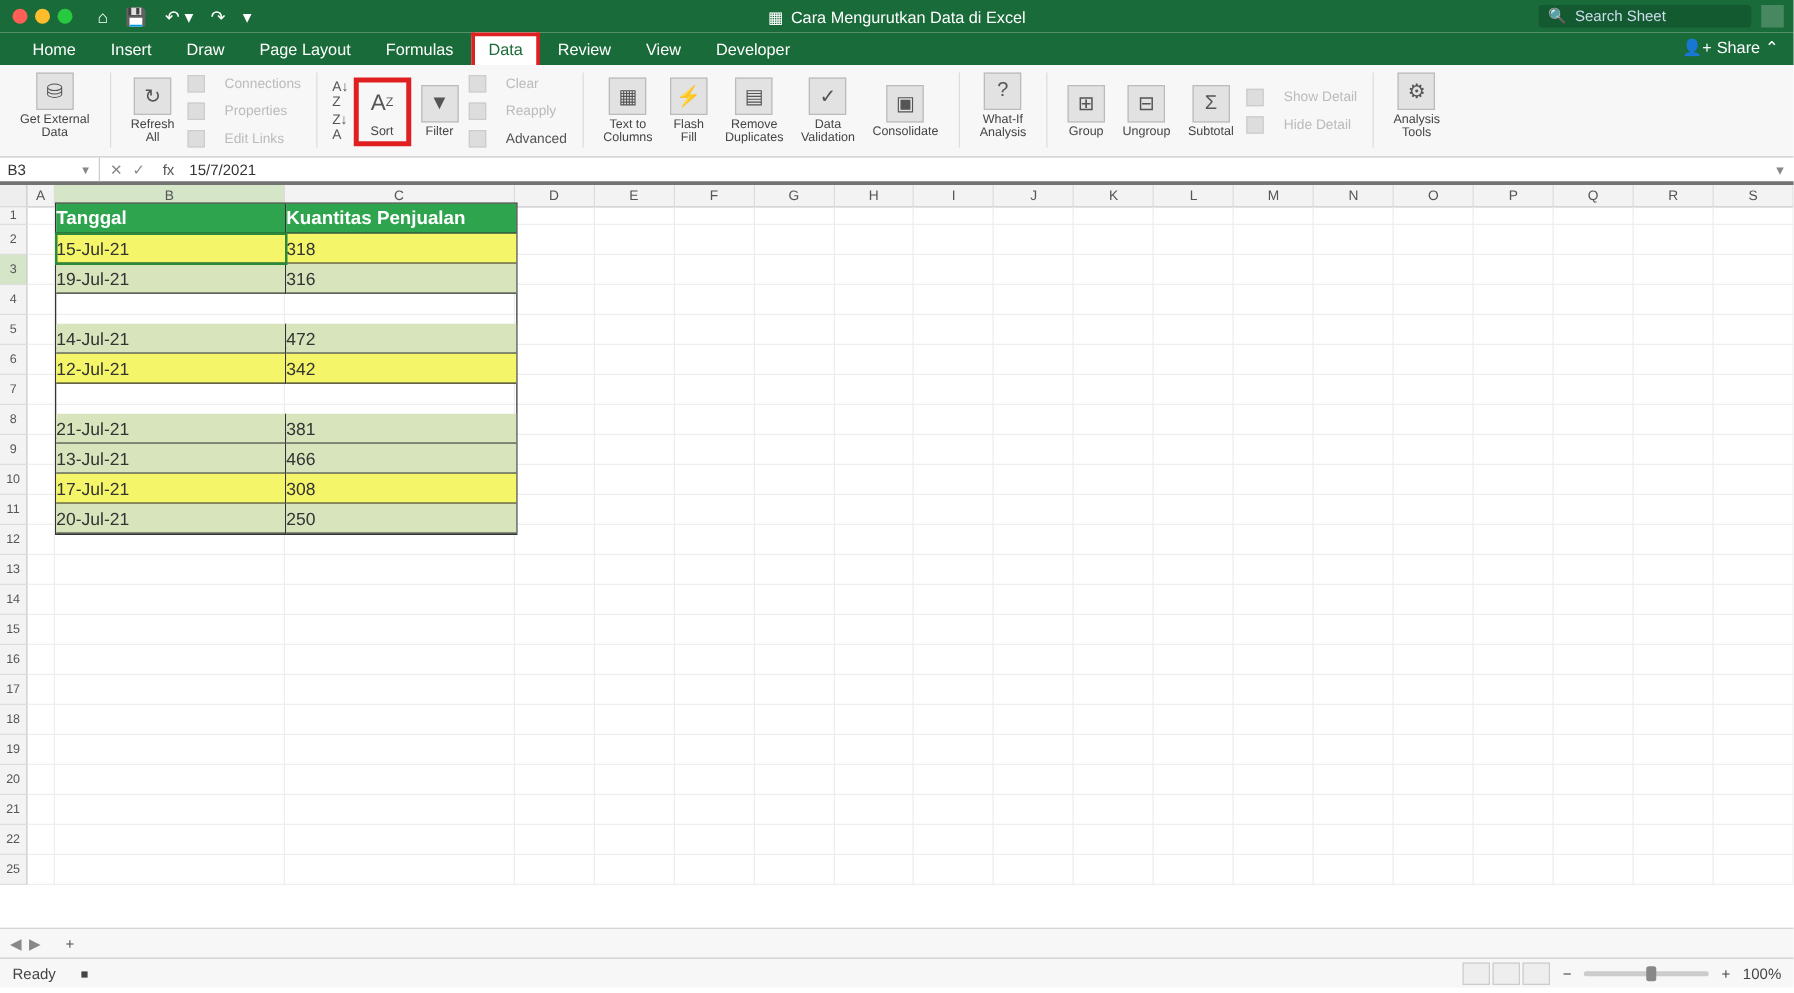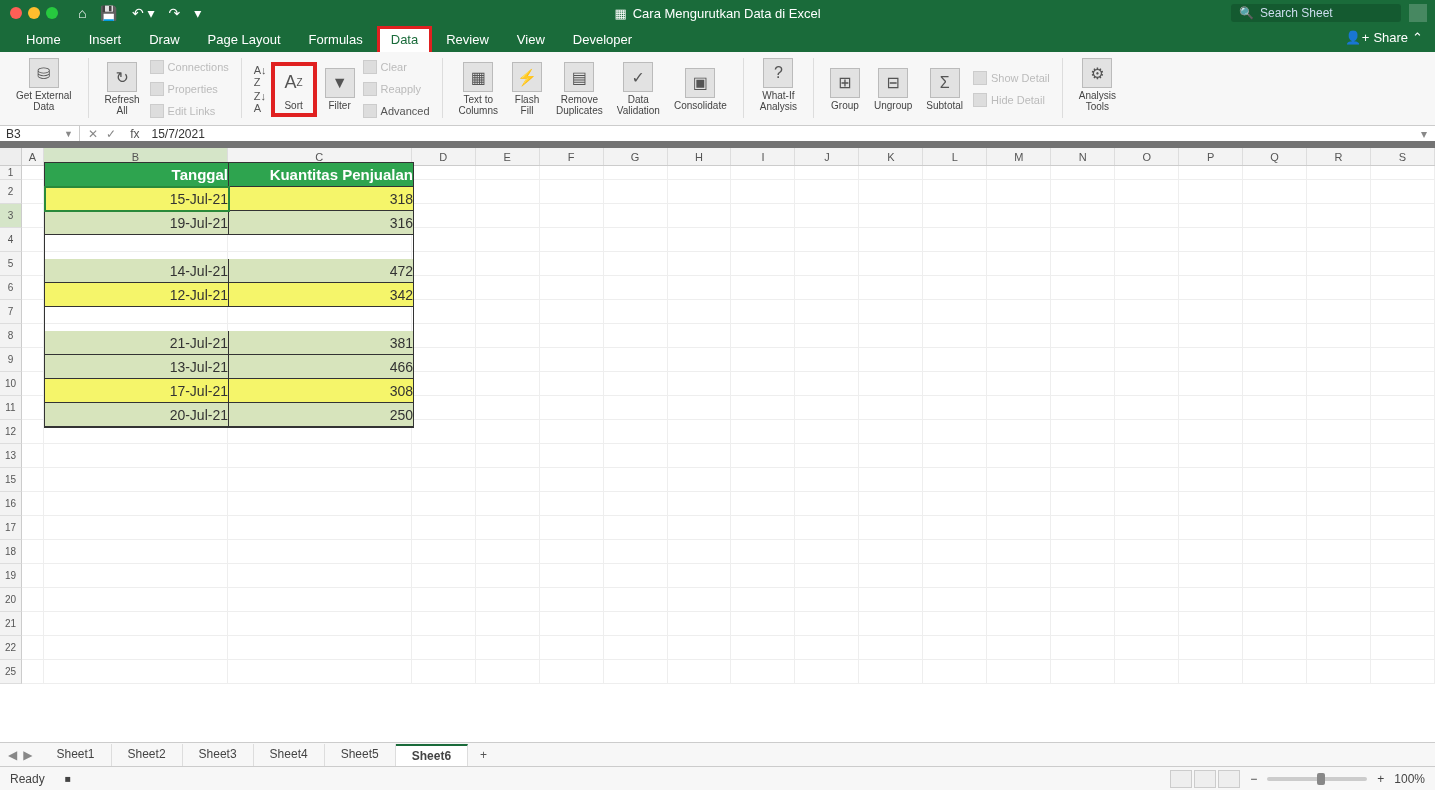--- a/index.html
+++ b/index.html
@@ -24,28 +24,28 @@
 .share { position:absolute; right:12px; top:4px; color:#fff; font-size:13px; display:flex; align-items:center; gap:4px;}
 
 
 .ribbon { height:74px; background:#f7f7f7; border-bottom:1px solid #ccc; display:flex; align-items:flex-start; padding:4px 6px; gap:2px; }
 .rgroup { display:flex; flex-direction:column; align-items:center; justify-content:flex-start; padding:0 6px; height:66px; }
 .rsep { width:1px; background:#ddd; height:60px; margin:2px 4px; }
 .rbig { display:flex; flex-direction:column; align-items:center; gap:2px; cursor:pointer; padding:2px 4px; }
 .rbig .ricon { width:30px; height:30px; background:#e2e2e2; border:1px solid #bbb; display:flex; align-items:center; justify-content:center; font-size:16px; color:#555;}
 .rbig .rlabel { font-size:10px; text-align:center; line-height:1.1; color:#444; white-space:pre-line;}
 .rsmallcol { display:flex; flex-direction:column; gap:2px; }
-.rsmall { display:flex; align-items:center; gap:4px; height:20px; cursor:pointer; color:#555; font-size:11px;}
+.rsmall { display:flex; align-items:center; gap:16px; height:20px; cursor:pointer; color:#555; font-size:11px;}
 .rsmall.dis { color:#bbb; }
 .rsmall .smicon{ width:14px; height:14px; background:#ddd; border:1px solid #ccc;}
 .redbox { border:4px solid #e02020; padding:2px 4px; }
 .azicon{ font-size:18px; color:#555; }
 
 
-.formulabar { height:22px; border-bottom:7px solid #737373; display:flex; align-items:center; font-size:12px; }
+.formulabar { height:22px; border-bottom:3px solid #737373; display:flex; align-items:center; font-size:12px; }
 .namebox { width:80px; padding:0 6px; border-right:1px solid #ccc; height:100%; display:flex; align-items:center;}
 .namebox .dd{margin-left:auto;color:#888;font-size:9px;}
 .fbtns { display:flex; gap:8px; padding:0 8px; color:#888;}
 .fx { padding:0 6px; color:#555;}
 .fval { padding-left:6px; }
 .expand{ margin-left:auto; padding-right:8px; color:#888;}
 
 
 .gridwrap { position:relative; height:594px; overflow:hidden; background:#fff;}
 .colheads { display:flex; height:18px; background:#f3f3f3; border-bottom:1px solid #ccc; font-size:11px; color:#555;}
@@ -58,21 +58,21 @@
 .row.first{height:14px;}
 .rh { width:22px; background:#f3f3f3; border-right:1px solid #ccc; border-bottom:1px solid #ddd; text-align:center; font-size:10px; color:#555; line-height:24px;}
 .row.first .rh, .row.last .rh{line-height:14px;}
 .rh.sel{ background:#d5e5c8;}
 .cell { border-right:1px solid #eee; border-bottom:1px solid #eee; }
 .cell.A{width:22px;} .cell.B{width:184px;} .cell.C{width:184px;} .cell.std{width:64px;}
 
 
 .dtable { position:absolute; left:44px; top:14px; border:1px solid #333; font-size:14px; }
 .dtable .drow{ display:flex; height:24px; }
-.dtable .dcell{ width:184px; text-align:right; line-height:24px; border-right:1px solid #333; border-bottom:1px solid #333;}
+.dtable .dcell{ width:184px; text-align:left; line-height:24px; border-right:1px solid #333; border-bottom:1px solid #333;}
 .dtable .dcell:last-child{border-right:none;}
 .dh{ background:#2ea44f; color:#fff; font-weight:bold; font-size:15px;}
 .y{ background:#f5f56a;} .g{ background:#d7e4bc;} .o{ background:#e8b45a;margin-top:43px;}
 .selcell{ outline:2px solid #2a8a3a; outline-offset:-1px; position:relative;}
 
 
 .sheetbar { height:24px; border-top:1px solid #ccc; display:flex; align-items:center; background:#f7f7f7; font-size:12px;}
 .sheetbar .nav{ padding:0 8px; color:#888; display:flex; gap:6px;}
 .stab{ padding:3px 16px; border-right:1px solid #ddd; color:#444; cursor:pointer;}
 .stab.active{ background:#fff; border-top:2px solid #1a6b3a; font-weight:600;}
@@ -583,20 +583,42 @@
         <div class="cell std"></div>
         <div class="cell std"></div>
         <div class="cell std"></div>
         <div class="cell std"></div>
         <div class="cell std"></div>
         <div class="cell std"></div>
         <div class="cell std"></div>
         <div class="cell std"></div>
       </div>
       <div class="row">
+        <div class="rh">14</div>
+        <div class="cell A"></div>
+        <div class="cell B"></div>
+        <div class="cell C"></div>
+        <div class="cell std"></div>
+        <div class="cell std"></div>
+        <div class="cell std"></div>
+        <div class="cell std"></div>
+        <div class="cell std"></div>
+        <div class="cell std"></div>
+        <div class="cell std"></div>
+        <div class="cell std"></div>
+        <div class="cell std"></div>
+        <div class="cell std"></div>
+        <div class="cell std"></div>
+        <div class="cell std"></div>
+        <div class="cell std"></div>
+        <div class="cell std"></div>
+        <div class="cell std"></div>
+        <div class="cell std"></div>
+      </div>
+      <div class="row">
         <div class="rh">15</div>
         <div class="cell A"></div>
         <div class="cell B"></div>
         <div class="cell C"></div>
         <div class="cell std"></div>
         <div class="cell std"></div>
         <div class="cell std"></div>
         <div class="cell std"></div>
         <div class="cell std"></div>
         <div class="cell std"></div>
@@ -836,28 +858,20 @@
           <div class="dcell g">250</div>
         </div>
       </div>
   </div>
 </div>
 
 <div class="sheetbar">
   <div class="nav">
       <span>◀</span>
       <span>▶</span>
-    </div>
-  <div id="sheettabs" style="display:flex;">
-      <div class="stab">Sheet1</div>
-      <div class="stab">Sheet2</div>
-      <div class="stab">Sheet3</div>
-      <div class="stab">Sheet4</div>
-      <div class="stab">Sheet5</div>
-      <div class="stab active">Sheet6</div>
     </div>
   <div class="addsh">+</div>
 </div>
 
 <div class="statusbar">
   <span>Ready</span>
   <span style="margin-left:20px;">⏹</span>
   <div class="right">
     <div class="viewbtns">
       <div class="vbtn"></div>

